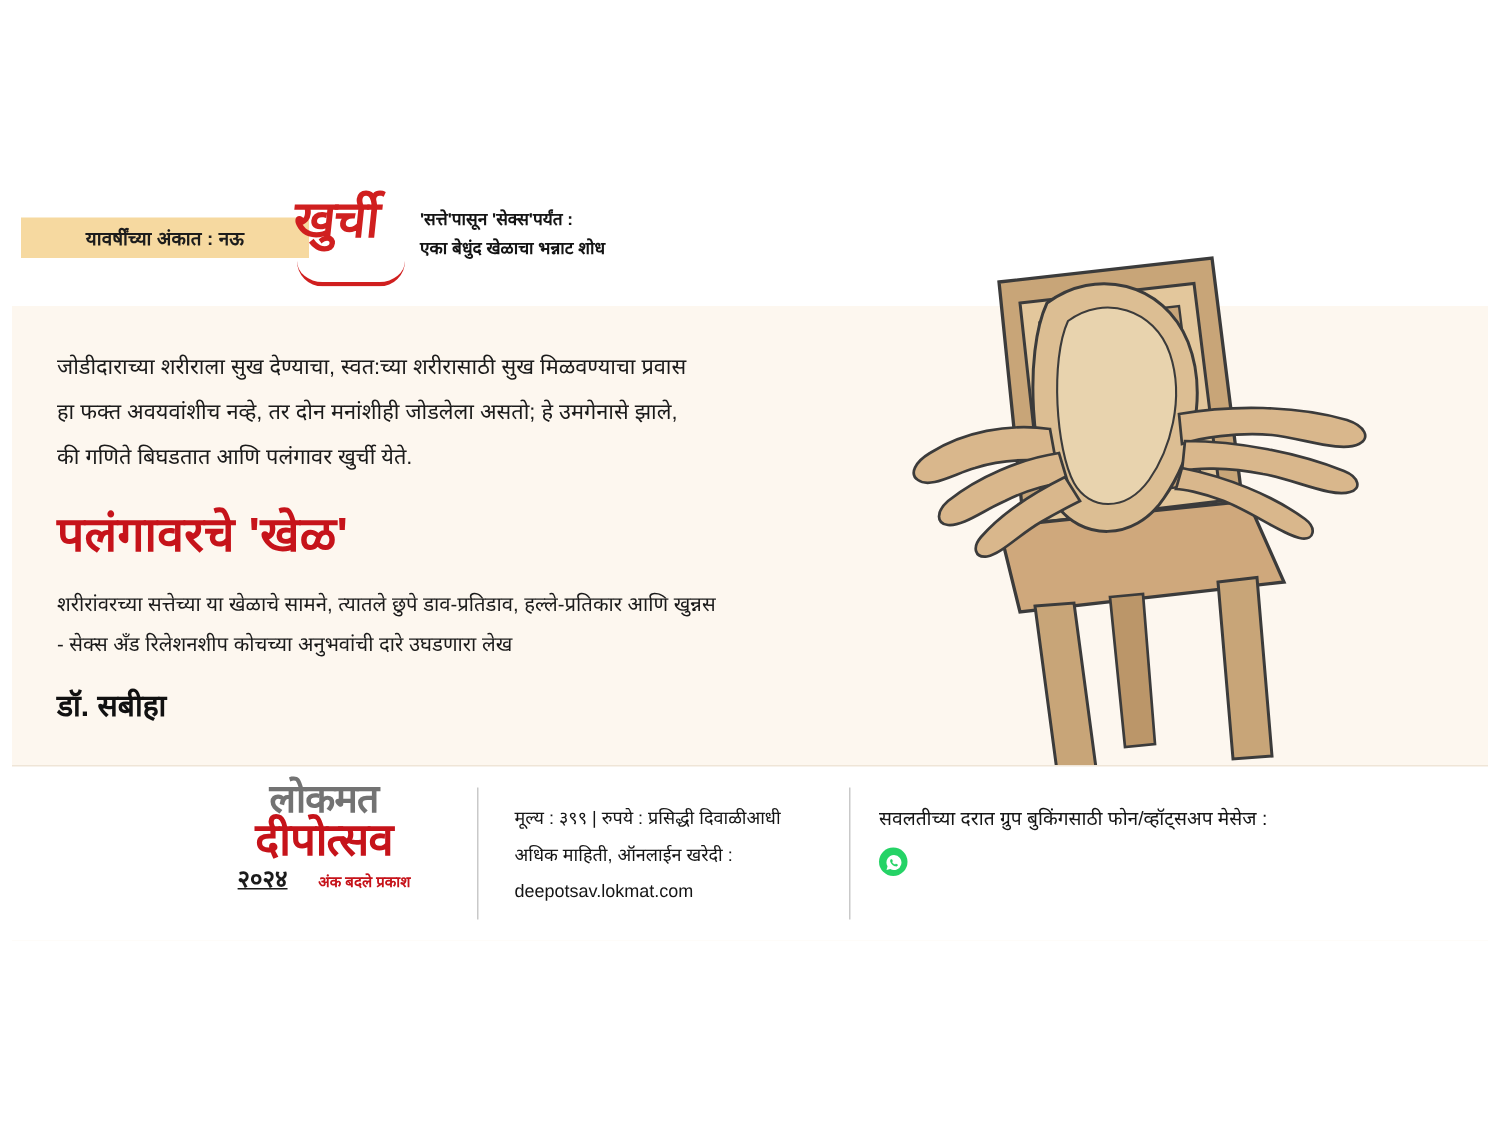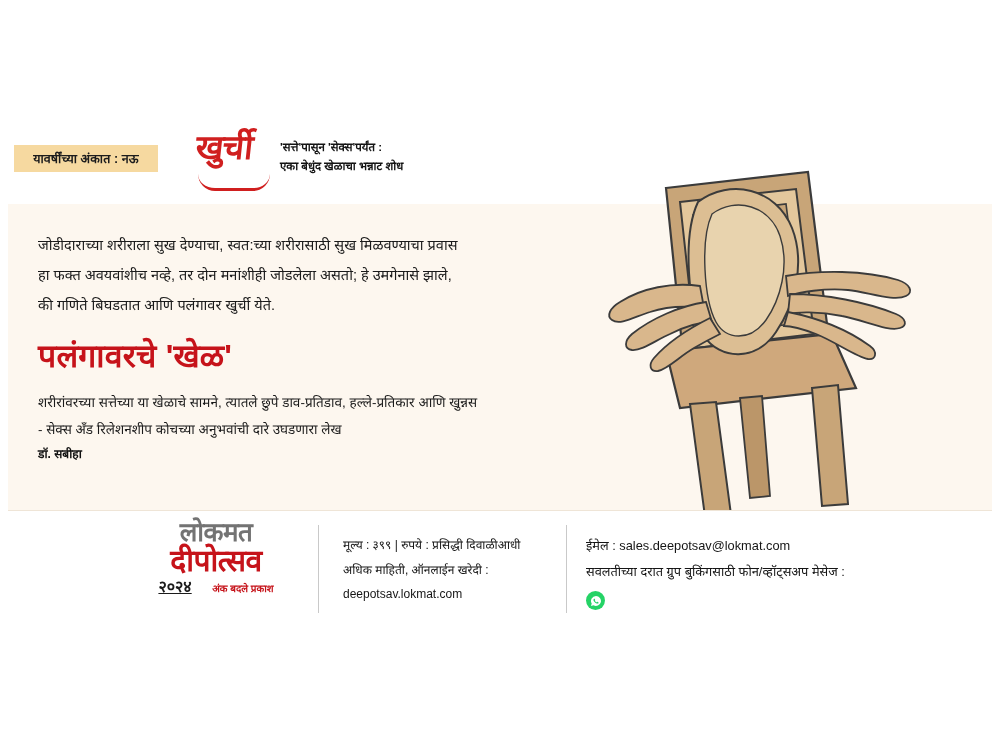--- a/index.html
+++ b/index.html
@@ -24,21 +24,21 @@
     position: absolute;
     left: 0; top: 0;
     width: 984px;
     height: 82px;
     background: #ffffff;
   }
   .ribbon {
     position: absolute;
     left: 6px;
     top: 23px;
-    width: 144px;
+    width: 192px;
     height: 27px;
     background: #f6d9a0;
     display: flex;
     align-items: center;
     justify-content: center;
   }
   .ribbon span {
     font-size: 12.5px;
     font-weight: bold;
     color: #1c1c1c;
@@ -98,22 +98,22 @@
     color: #c6131a;
     letter-spacing: .2px;
   }
   .body-copy p.sub {
     margin: 0;
     font-size: 13.5px;
     line-height: 1.95;
     color: #1a1a1a;
   }
   .byline {
-    margin-top: 2px;
-    font-size: 12px;
+    margin-top: 13px;
+    font-size: 20px;
     font-weight: bold;
     color: #111111;
   }
   
   .art {
     position: absolute;
     right: 12px;
     top: 14px;
     width: 400px;
     height: 400px;
@@ -294,21 +294,20 @@
 
     <div class="col-price">
       <div>मूल्य : ३९९ | रुपये : प्रसिद्धी दिवाळीआधी</div>
       <div>अधिक माहिती, ऑनलाईन खरेदी :</div>
       <a href="#">deepotsav.lokmat.com</a>
     </div>
 
     <div class="vline" style="left:558px;"></div>
 
     <div class="col-contact">
-      <div>ईमेल : sales.deepotsav@lokmat.com</div>
       <div>सवलतीच्या दरात ग्रुप बुकिंगसाठी फोन/व्हॉट्सअप मेसेज :</div>
       <div class="phone-row">
         <span class="wa">
           <svg viewBox="0 0 24 24" width="12" height="12" fill="#ffffff">
             <path d="M12 2a10 10 0 00-8.6 15.1L2 22l5-1.3A10 10 0 1012 2zm5.1 14c-.2.6-1.2 1.2-1.7 1.2-.5.1-1 .1-1.6-.1-.4-.1-.9-.3-1.5-.6-2.6-1.1-4.3-3.8-4.4-4-.1-.2-1-1.4-1-2.6 0-1.3.7-1.9.9-2.1.2-.3.5-.3.7-.3h.5c.2 0 .4 0 .6.5l.8 1.9c.1.2.1.3 0 .5l-.3.4-.3.3c-.1.1-.2.3-.1.5.1.2.6 1.1 1.4 1.8 1 .9 1.8 1.1 2 1.2.2.1.4.1.5-.1l.7-.8c.2-.2.3-.2.5-.1l1.8.9c.2.1.4.2.4.3.1.1.1.6-.1 1.2z"></path>
           </svg>
         </span>
       </div>
     </div>
   </div>

